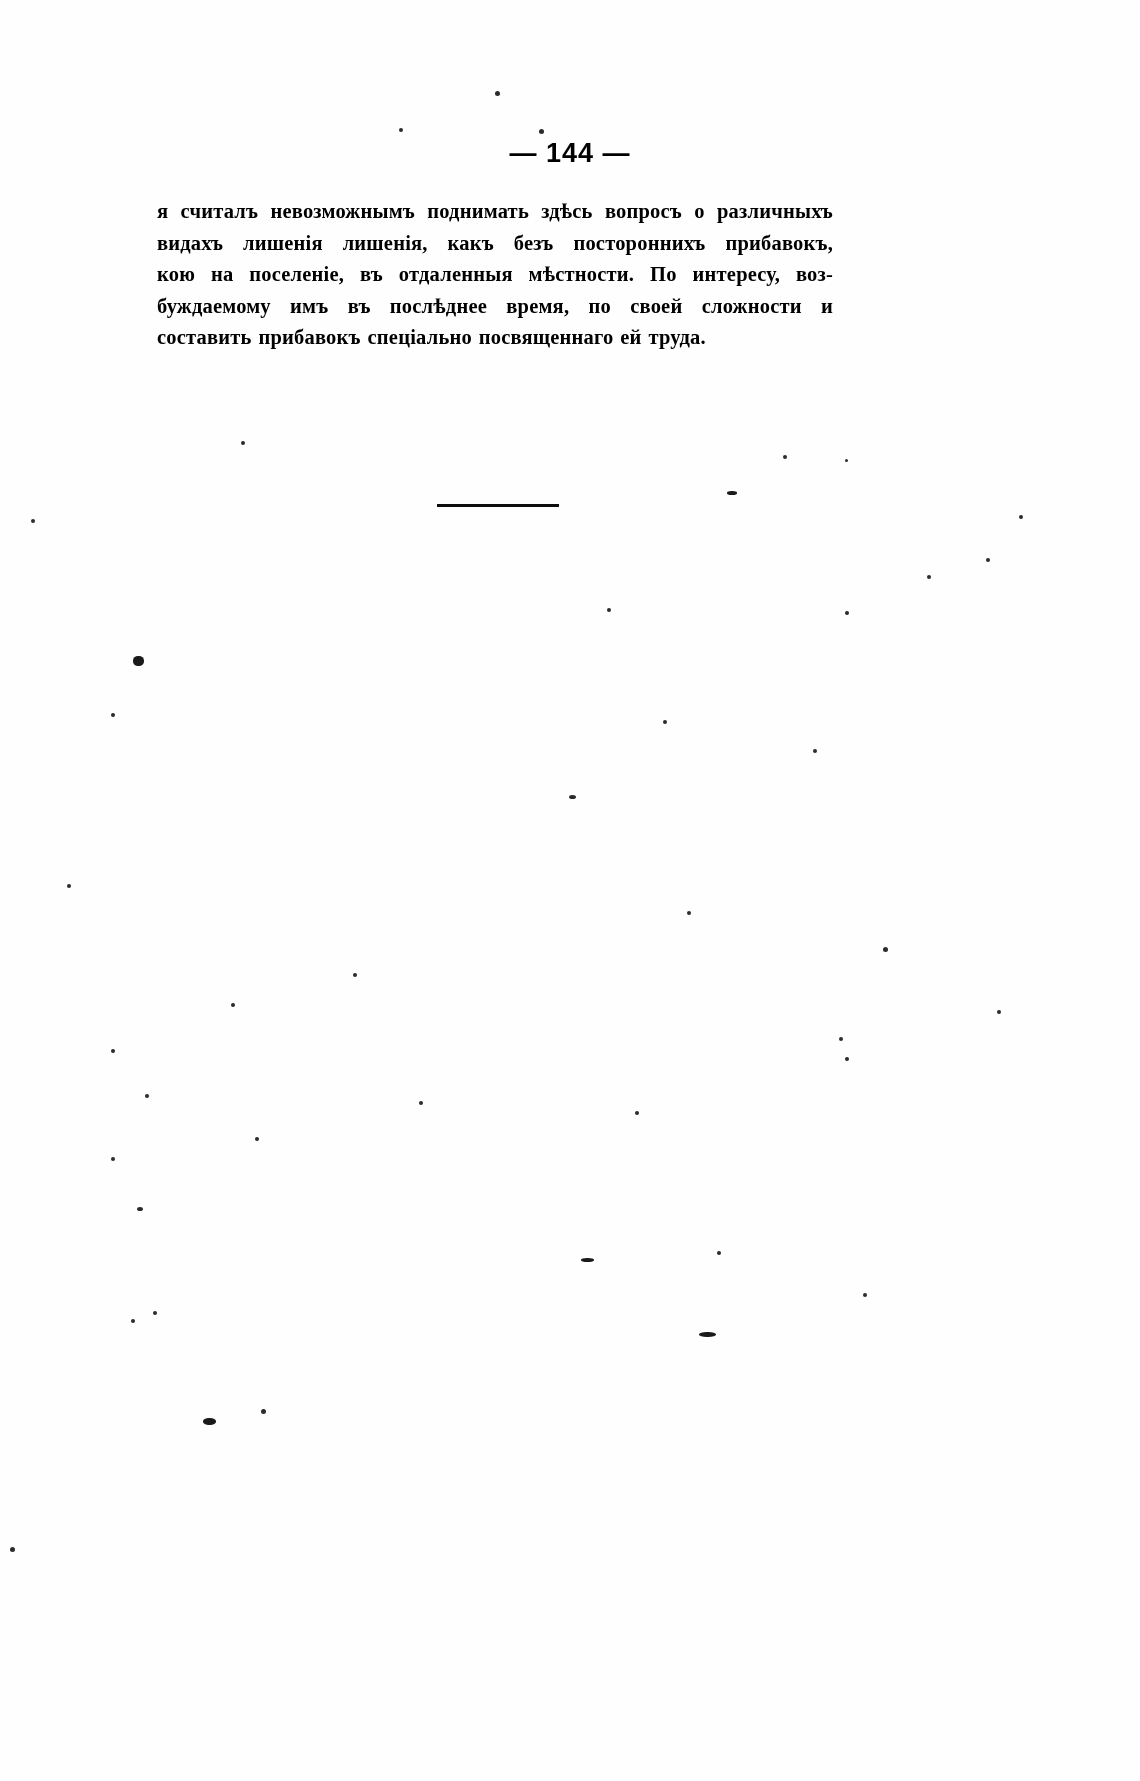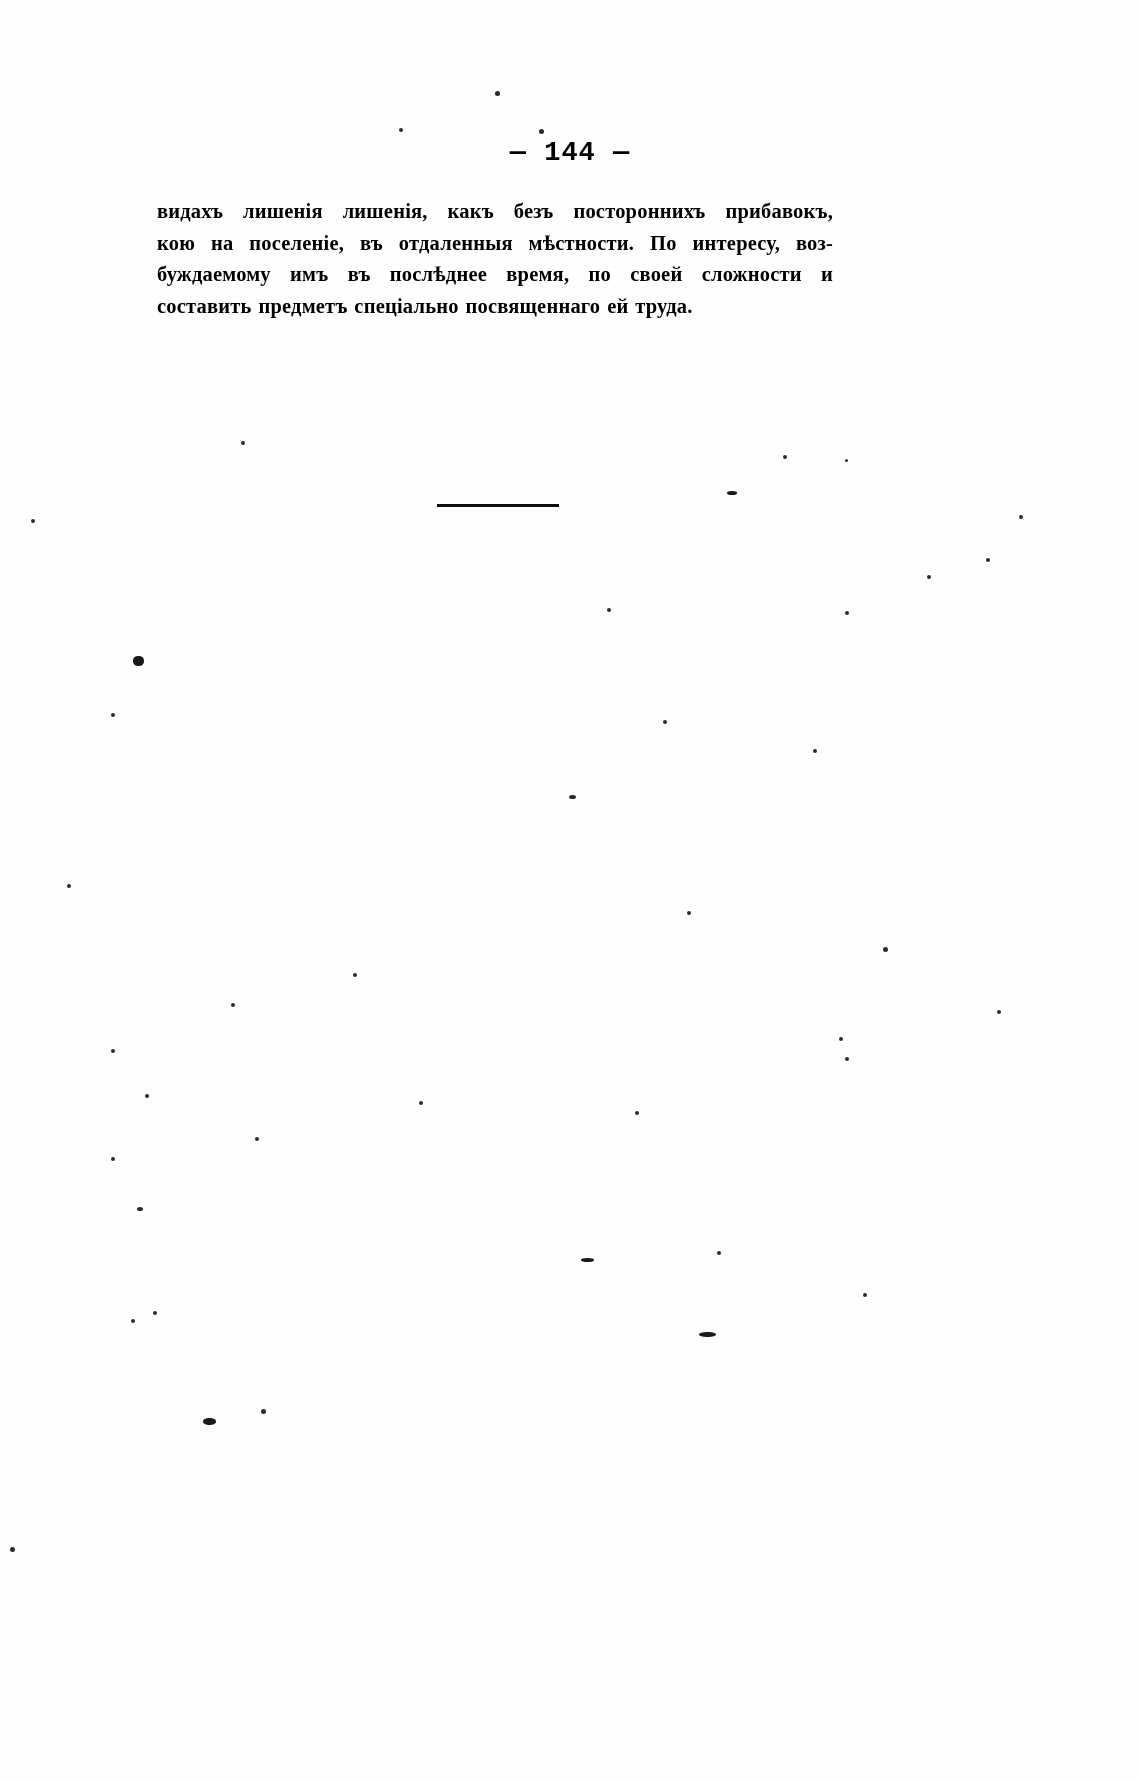--- a/index.html
+++ b/index.html
@@ -16,21 +16,21 @@
     font-family: "Liberation Serif", serif;
     color: #000000;
   }
   
   .page-number {
     position: absolute;
     top: 138px;
     left: 0;
     width: 1140px;
     text-align: center;
-    font-family: Liberation Mono, monospace;
+    font-family: Liberation Sans, sans-serif;
     font-size: 27px;
     font-weight: bold;
     letter-spacing: 1px;
   }
   
   .text-block {
     position: absolute;
     top: 196px;
     left: 157px;
     width: 676px;
@@ -81,24 +81,25 @@
 </style>
 </head>
 <body>
 
 <div class="page">
 
   <div class="page-number">— 144 —</div>
 
   <div class="text-block">
     <p>
+      <span class="line justify">я считалъ невозможнымъ поднимать здѣсь вопросъ о различныхъ</span>
       <span class="line justify">видахъ лишенія лишенія, какъ безъ постороннихъ прибавокъ,</span>
       <span class="line justify">кою на поселеніе, въ отдаленныя мѣстности. По интересу, воз-</span>
       <span class="line justify">буждаемому имъ въ послѣднее время, по своей сложности и</span>
-      <span class="line last">составить предметъ спеціально посвященнаго ей труда.</span>
+      <span class="line last">составить прибавокъ спеціально посвященнаго ей труда.</span>
     </p>
   </div>
 
   <div class="divider"></div>
 
   <div class="speck" style="top:91px;  left:495px; width:5px;  height:5px;"></div>
   <div class="speck" style="top:128px; left:399px; width:4px;  height:4px;"></div>
   <div class="speck" style="top:129px; left:539px; width:5px;  height:5px;"></div>
   <div class="speck" style="top:441px; left:241px; width:4px;  height:4px;"></div>
   <div class="speck" style="top:455px; left:783px; width:4px;  height:4px;"></div>

